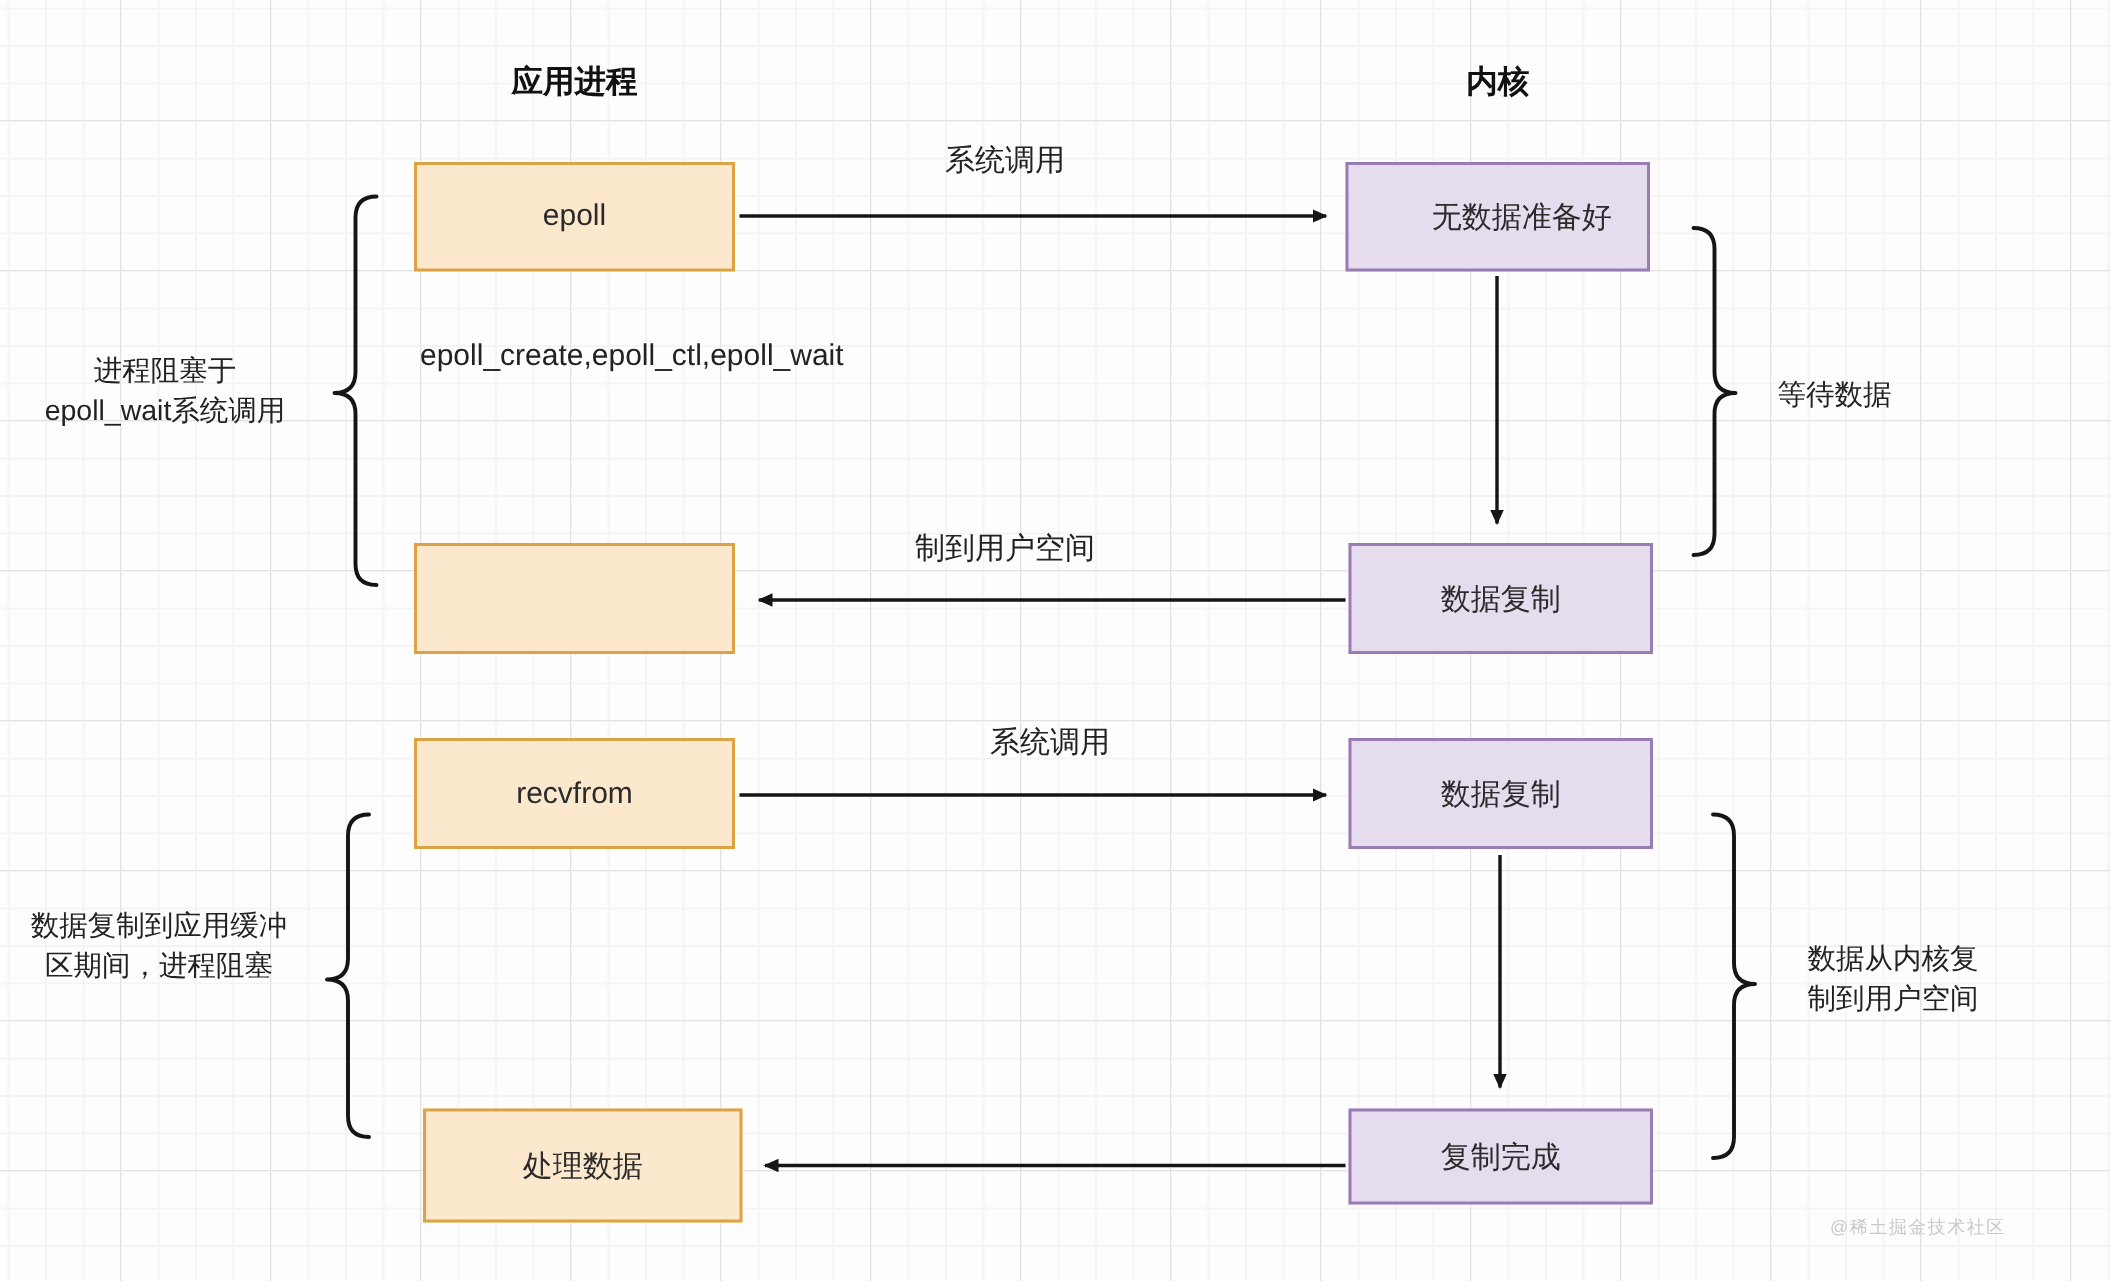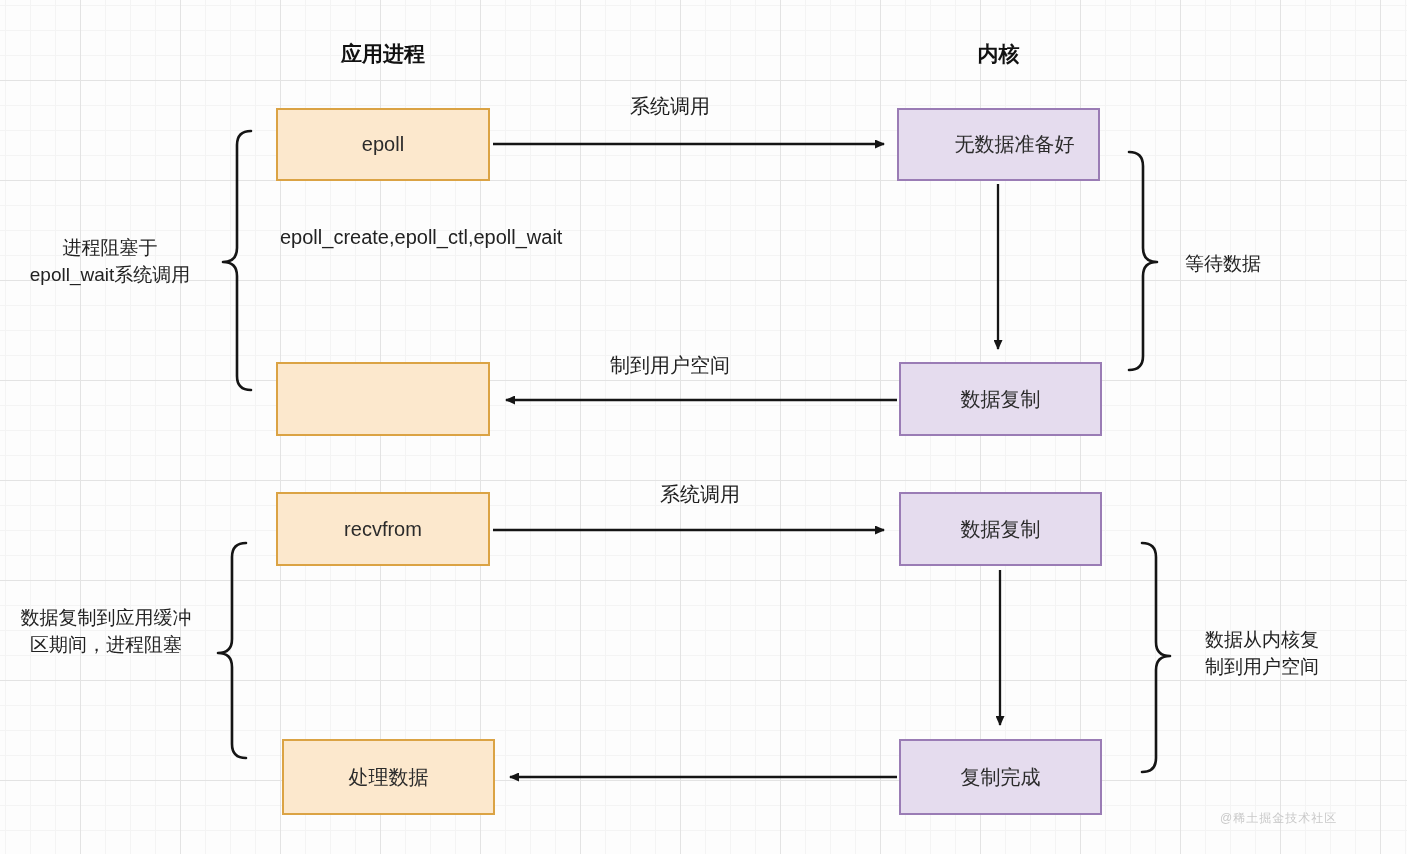--- a/index.html
+++ b/index.html
@@ -74,21 +74,21 @@
 
   <div class="abs node purple" style="left:897px;top:108px;width:203px;height:73px;padding-left:32px;">
     <span>无数据准备好</span>
   </div>
   <div class="abs node purple" style="left:899px;top:362px;width:203px;height:74px;">
     <span>数据复制</span>
   </div>
   <div class="abs node purple" style="left:899px;top:492px;width:203px;height:74px;">
     <span>数据复制</span>
   </div>
-  <div class="abs node purple" style="left:899px;top:739px;width:203px;height:76px;">
+  <div class="abs node purple" style="left:899px;top:739px;width:203px;height:64px;">
     <span>复制完成</span>
   </div>
 
   <div class="abs edge-label" style="left:560px;top:93px;width:220px;">系统调用</div>
   <div class="abs edge-label" style="left:280px;top:226px;text-align:left;">epoll_create,epoll_ctl,epoll_wait</div>
   <div class="abs edge-label" style="left:560px;top:352px;width:220px;">制到用户空间</div>
   <div class="abs edge-label" style="left:590px;top:481px;width:220px;">系统调用</div>
 
   <div class="abs annot center" style="left:5px;top:234px;width:210px;">
     <div>进程阻塞于</div>

